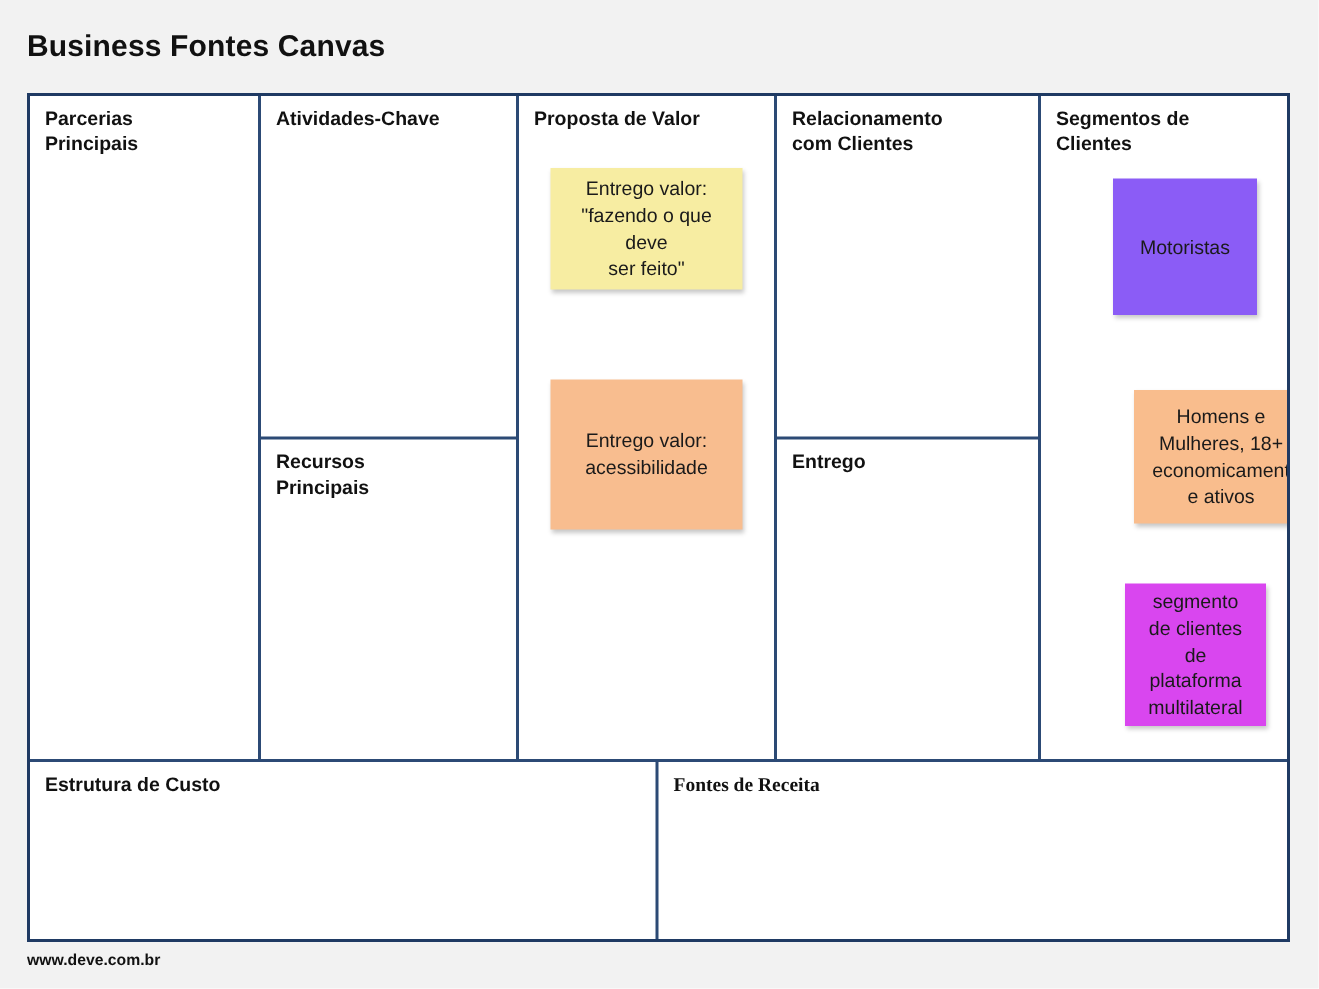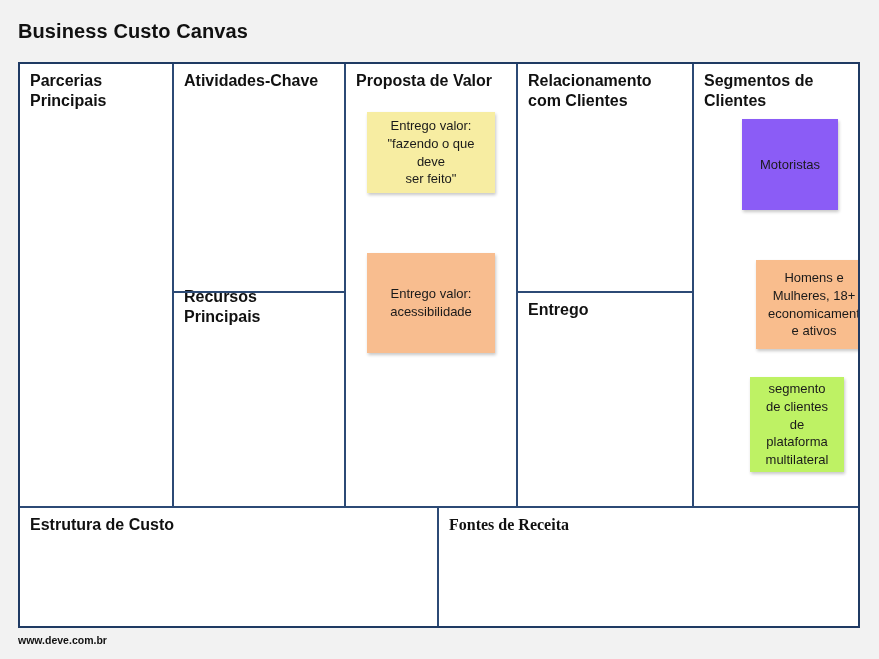--- a/index.html
+++ b/index.html
@@ -33,21 +33,21 @@
   
   .cell{
     position:absolute;
     box-sizing:border-box;
     background:#ffffff;
     overflow:hidden;
   }
   .cell-title{
     position:absolute;
     left:10px;top:7px;
-    font-size:16px;
+    font-size:13px;
     font-weight:bold;
     line-height:1.28;
     color:#111;
     white-space:pre-line;
   }
 
   
   .vline{position:absolute;width:2px;background:#2c4a75;}
   .hline{position:absolute;height:2px;background:#2c4a75;}
 
@@ -61,47 +61,47 @@
     line-height:1.38;
     color:#1a1a1a;
     padding:6px 7px;
     white-space:pre-line;
     box-shadow:1px 2px 3px rgba(0,0,0,0.22);
   }
   .note.yellow{background:#f7eda2;}
   .note.yellow2{background:#8b5cf6;}
   .note.orange{background:#f8bd8f;}
   .note.orange2{background:#f9bd8d;}
-  .note.pink{background:#bef264;}
+  .note.pink{background:#d946ef;margin-top:12px;}
 
   
   #footer{
     position:absolute;left:18px;top:634px;
     font-size:10.5px;font-weight:bold;color:#111;
   }
 </style>
 </head>
 <body>
 
 <div id="page">
 
-  <div id="title">Business Custo Canvas</div>
+  <div id="title">Business Fontes Canvas</div>
 
   <div id="canvas">
 
     <div class="cell" style="left:0px;top:0px;width:152px;height:442px;">
       <div class="cell-title">Parcerias
 Principais</div>
     </div>
 
     <div class="cell" style="left:154px;top:0px;width:170px;height:227px;border-radius:25px;">
       <div class="cell-title">Atividades-Chave</div>
     </div>
 
-    <div class="cell" style="left:154px;top:216px;width:170px;height:178px;">
+    <div class="cell" style="left:154px;top:229px;width:170px;height:178px;">
       <div class="cell-title">Recursos
 Principais</div>
     </div>
 
     <div class="cell" style="left:326px;top:0px;width:170px;height:442px;">
       <div class="cell-title">Proposta de Valor</div>
 
       <div class="note yellow" style="left:21px;top:48px;width:128px;height:81px;">Entrego valor:
 "fazendo o que deve
 ser feito"</div>

